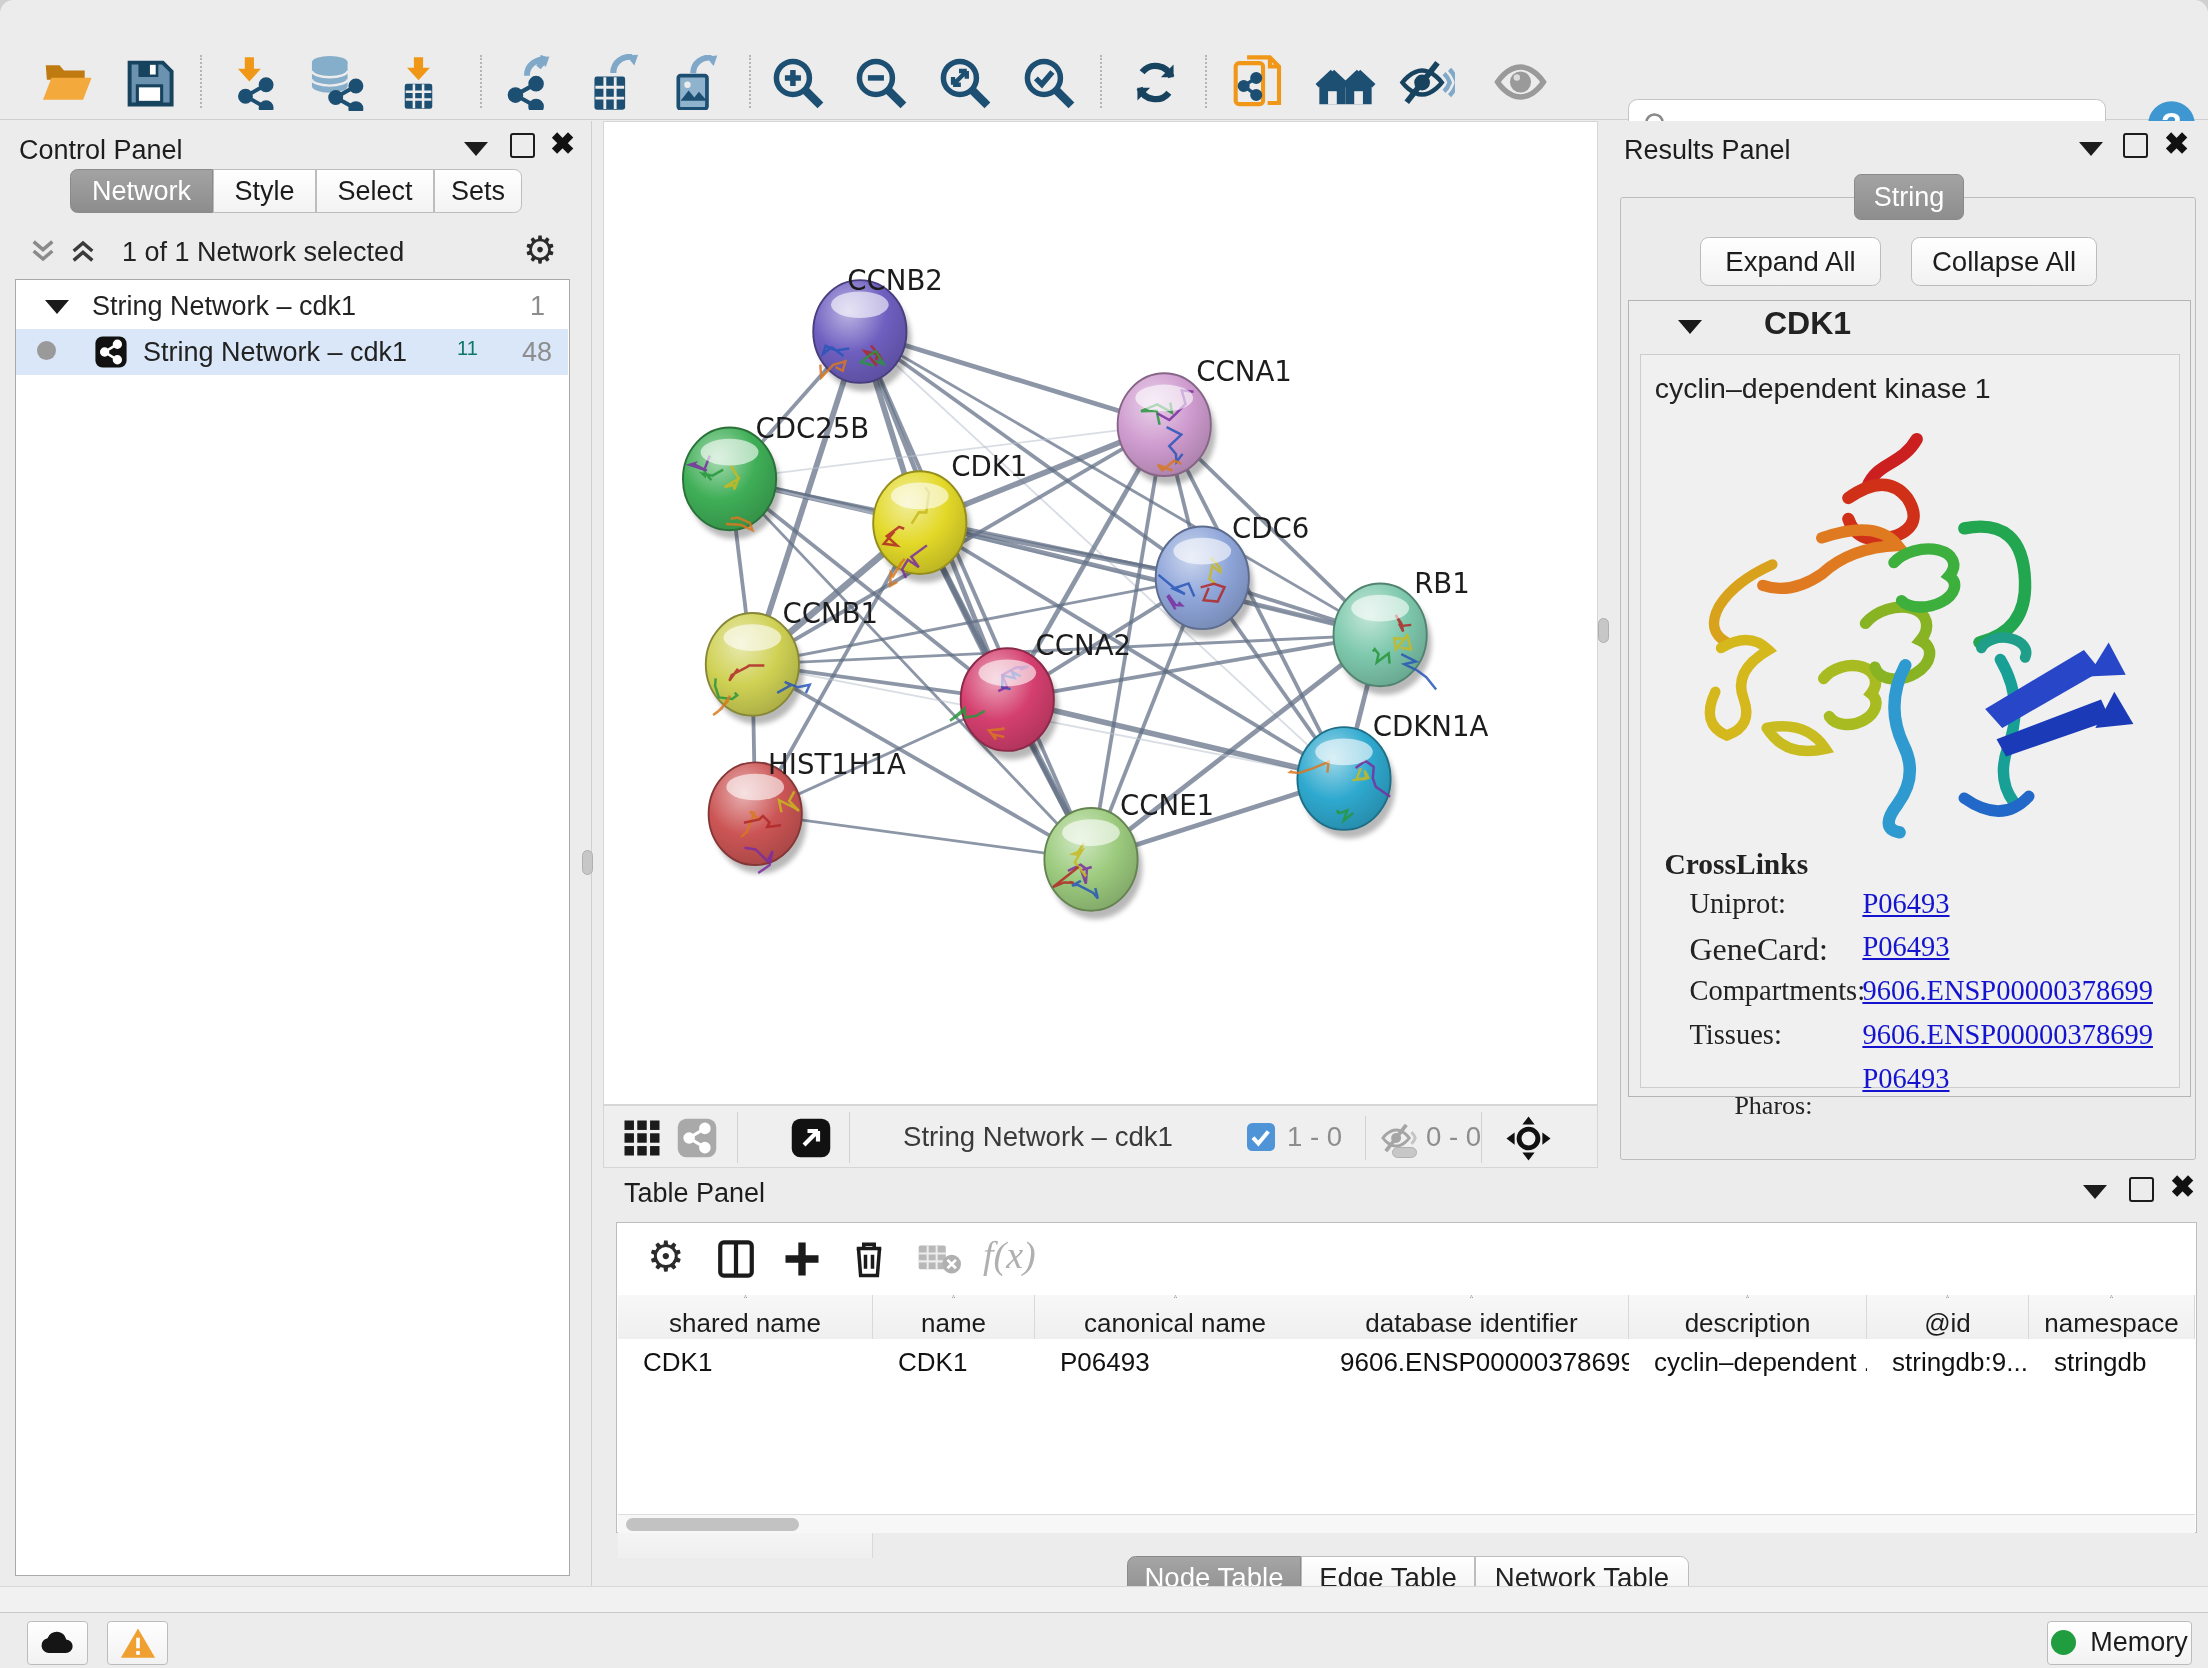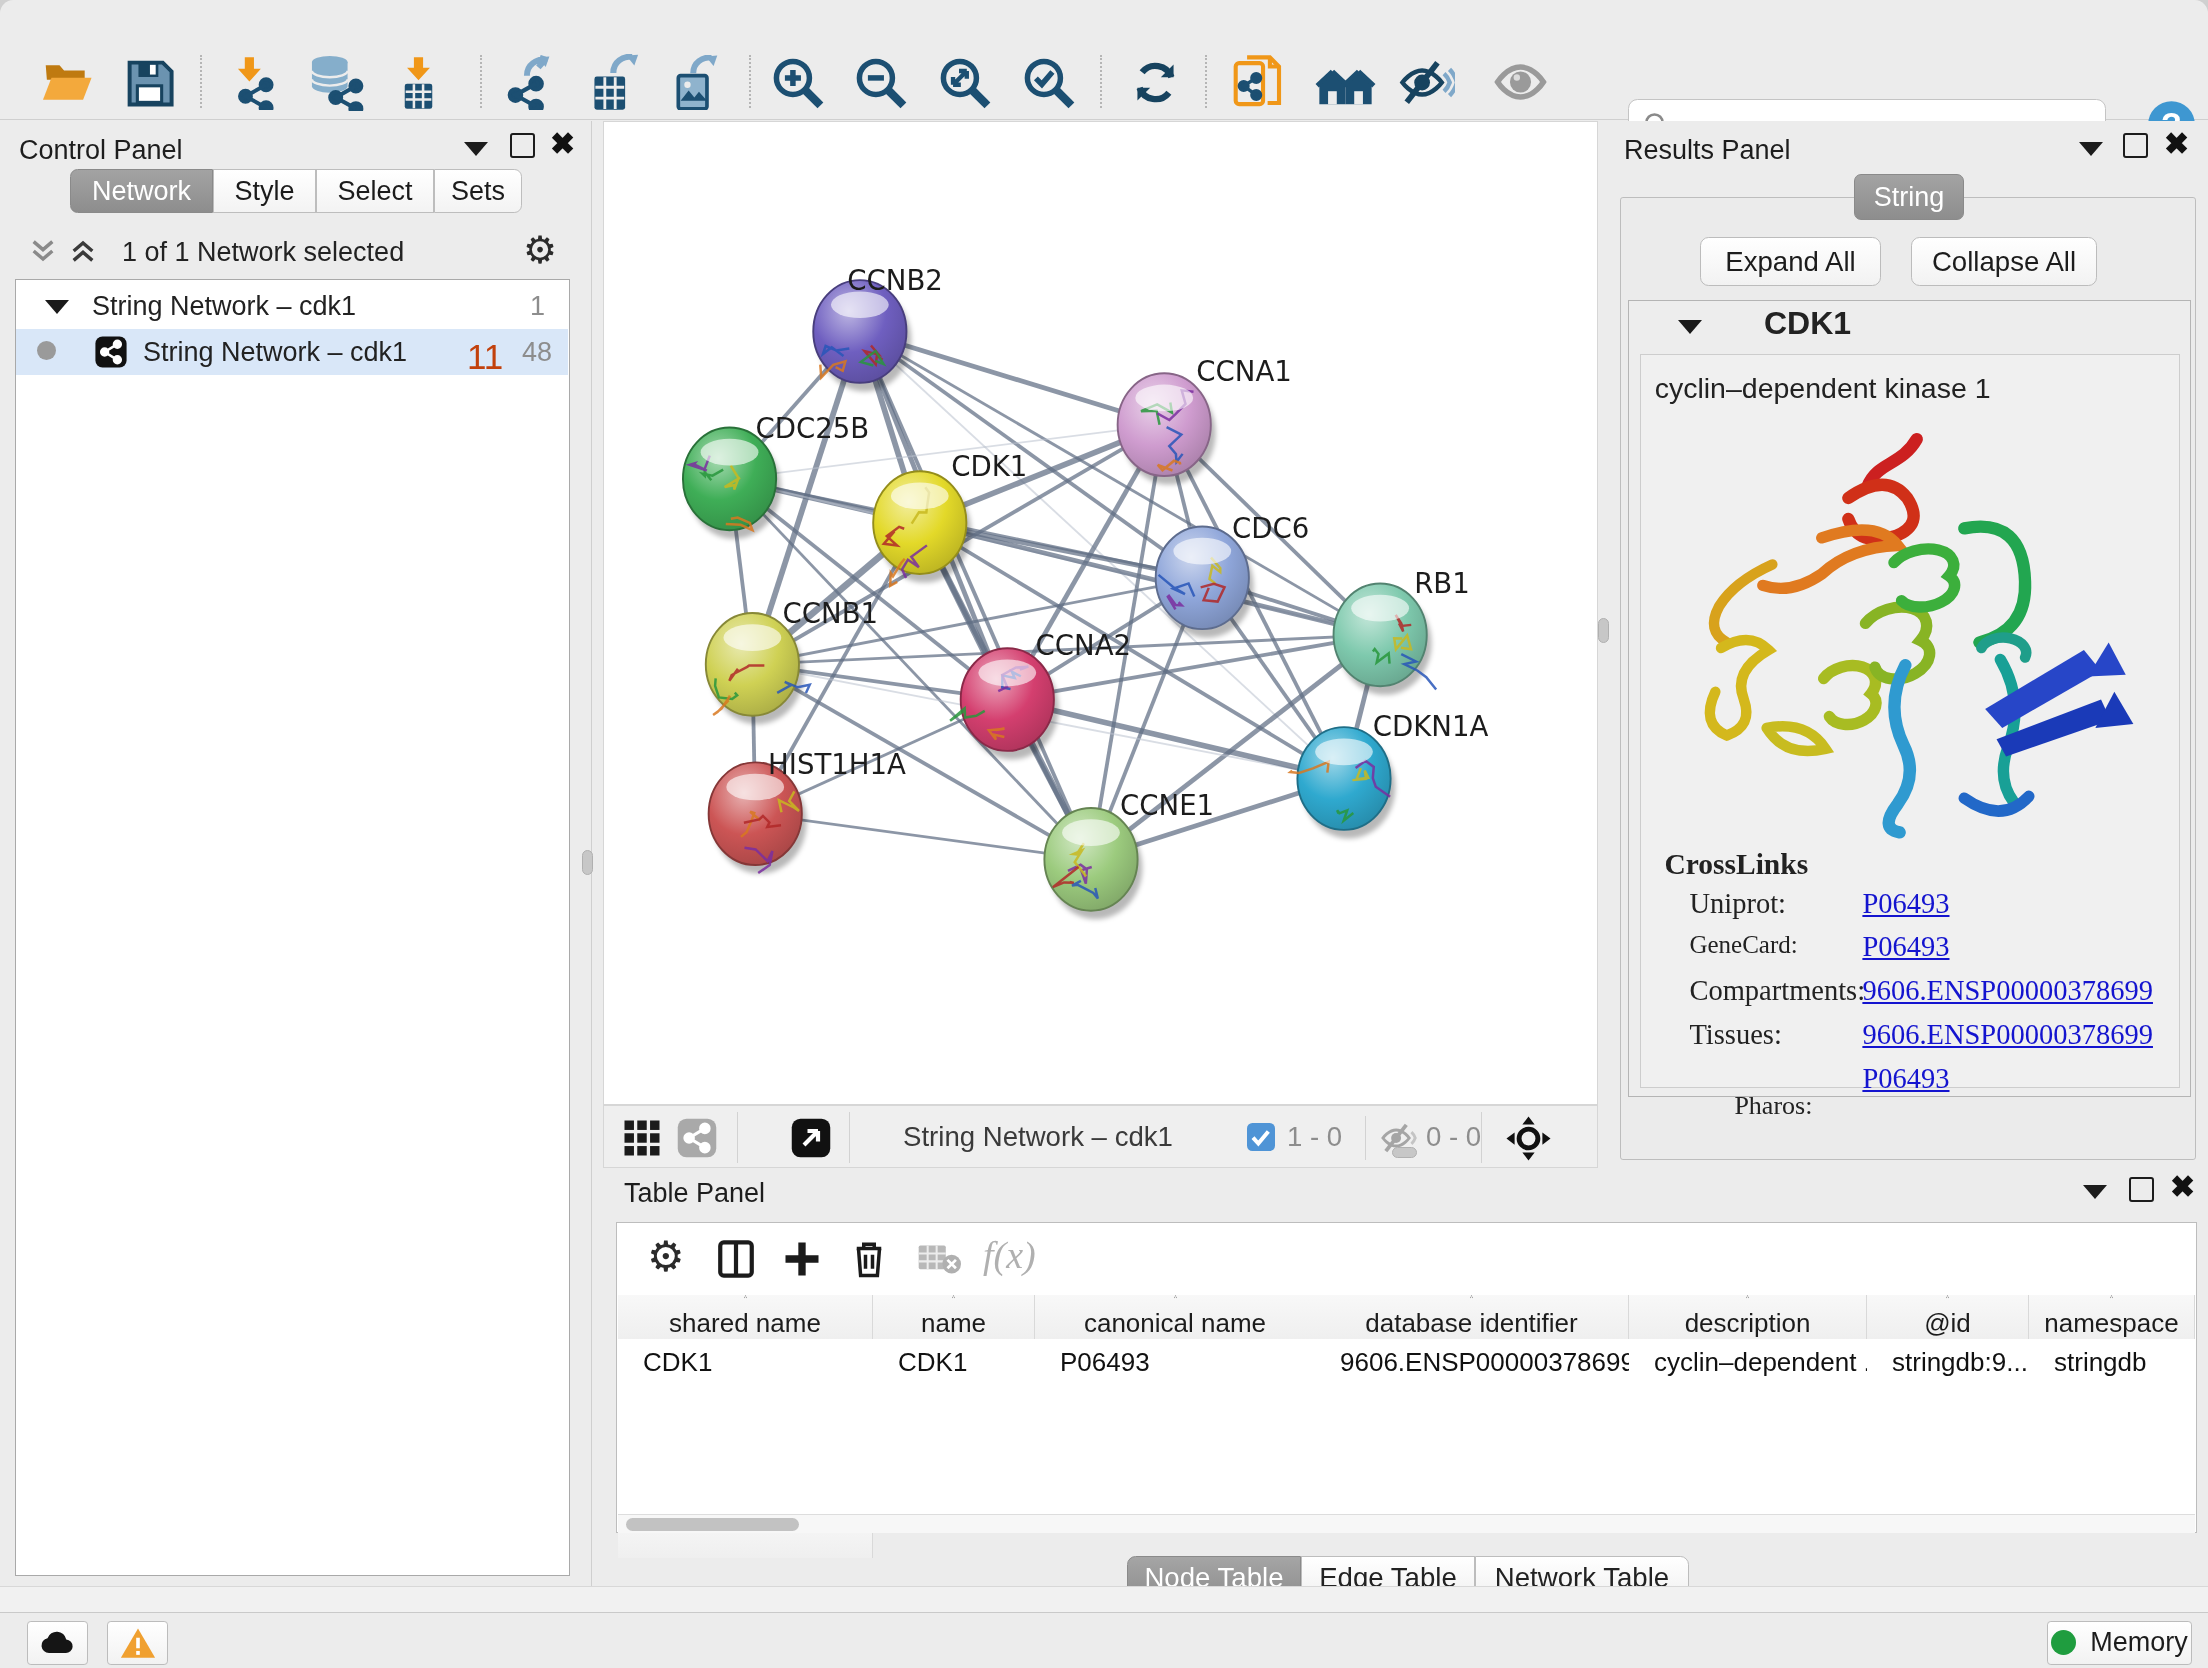--- a/index.html
+++ b/index.html
@@ -263,21 +263,21 @@
         <svg class="abs" style="left:78px;top:5.7px;" width="34" height="34" viewBox="0 0 24 24">
           <rect x="1" y="1" width="22" height="22" rx="5" fill="#111"></rect>
           <g stroke="#fff" stroke-width="1.8" fill="#fff">
             <circle cx="16.5" cy="6.5" r="2.4"></circle>
               <circle cx="7.5" cy="12" r="2.4"></circle>
               <circle cx="16.5" cy="17.5" r="2.4"></circle>
             <path d="M16.5 6.5L7.5 12l9 5.5" fill="none"></path>
           </g>
         </svg>
         <span class="abs" style="left:127px;top:7.6px;font-size:27px;">String Network – cdk1</span>
-        <span class="abs" style="left:451px;top:7.6px;font-size:35px;color:#c2410c;">11</span>
+        <span class="abs" style="left:441px;top:7.6px;font-size:20px;color:#0f766e;">11</span>
         <span class="abs" style="left:506px;top:7.6px;font-size:27px;color:#8d8d8d;">48</span>
       </div>
     </div>
   </div>
 
   <div class="abs handle" style="left:582px;top:850px;width:11.4px;height:25px;"></div>
 
   <div class="abs" style="left:603px;top:121px;width:995px;height:984px;background:#ffffff;border:1px solid #d6d6d6;">
     <svg id="net-svg" width="993" height="982" viewBox="0 0 1044 1032">
         <defs>
@@ -597,21 +597,21 @@
           </g>
           <polygon points="322,302 426,240 444,262 340,322" fill="#2746c8"></polygon>
           <polygon points="452,232 470,266 430,268" fill="#2746c8"></polygon>
           <polygon points="334,334 444,292 454,314 344,352" fill="#1a3ab8"></polygon>
           <polygon points="458,284 478,318 438,322" fill="#1a3ab8"></polygon>
         </svg>
 
         <span class="abs serif" style="left:23px;top:493px;font-size:29.5px;font-weight:bold;">CrossLinks</span>
         <span class="abs serif" style="left:48px;top:533px;font-size:28.5px;">Uniprot:</span>
         <span class="abs serif link" style="left:221px;top:533px;font-size:28.5px;">P06493</span>
-        <span class="abs serif" style="left:48px;top:576px;font-size:25px;">GeneCard:</span>
+        <span class="abs serif" style="left:48px;top:576px;font-size:32px;">GeneCard:</span>
         <span class="abs serif link" style="left:221px;top:576px;font-size:28.5px;">P06493</span>
         <span class="abs serif" style="left:48px;top:620px;font-size:28.5px;">Compartments:</span>
         <span class="abs serif link" style="left:221px;top:620px;font-size:28.5px;">9606.ENSP00000378699</span>
         <span class="abs serif" style="left:48px;top:664px;font-size:28.5px;">Tissues:</span>
         <span class="abs serif link" style="left:221px;top:664px;font-size:28.5px;">9606.ENSP00000378699</span>
         <span class="abs serif" style="left:48px;top:736px;font-size:26px;margin-left:45px;">Pharos:</span>
         <span class="abs serif link" style="left:221px;top:708px;font-size:28.5px;">P06493</span>
       </div>
     </div>
   </div>

